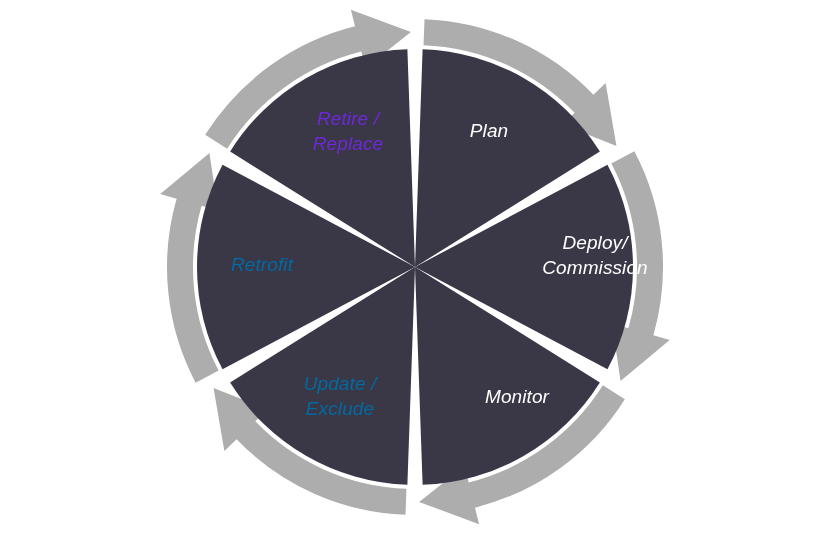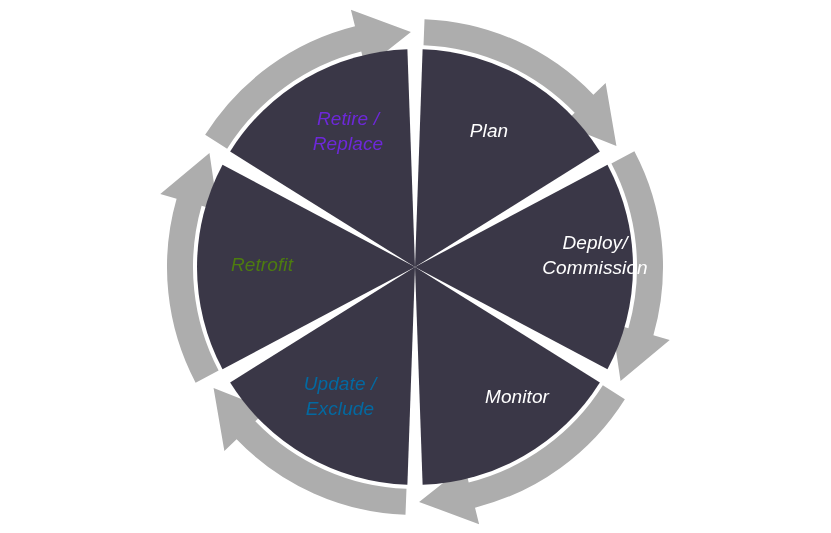--- a/index.html
+++ b/index.html
@@ -67,18 +67,18 @@
       </g>
   </svg>
 
   <div id="label-layer">
       <div class="segment-label" style="left: 489px; top: 131px; color: rgb(255, 255, 255);">Plan</div>
       <div class="segment-label" style="left: 568px; top: 255px; color: rgb(255, 255, 255); margin-left: 27px;">Deploy/
 Commission</div>
       <div class="segment-label" style="left: 517px; top: 397px; color: rgb(255, 255, 255);">Monitor</div>
       <div class="segment-label" style="left: 340px; top: 396px; color: #0369a1;">Update /
 Exclude</div>
-      <div class="segment-label" style="left: 262px; top: 265px; color: #4d7c0f;">Retrofit</div>
+      <div class="segment-label" style="left: 262px; top: 265px; color: #0369a1;">Retrofit</div>
       <div class="segment-label" style="left: 348px; top: 131px; color: #6d28d9;">Retire /
 Replace</div>
     </div>
 
 </div>
 
 </body></html>

